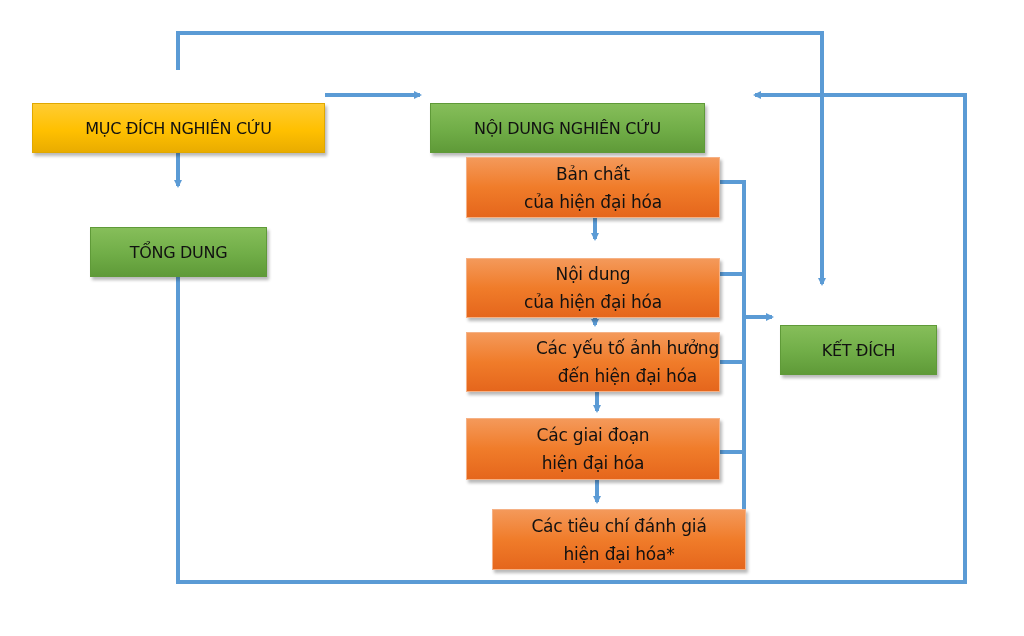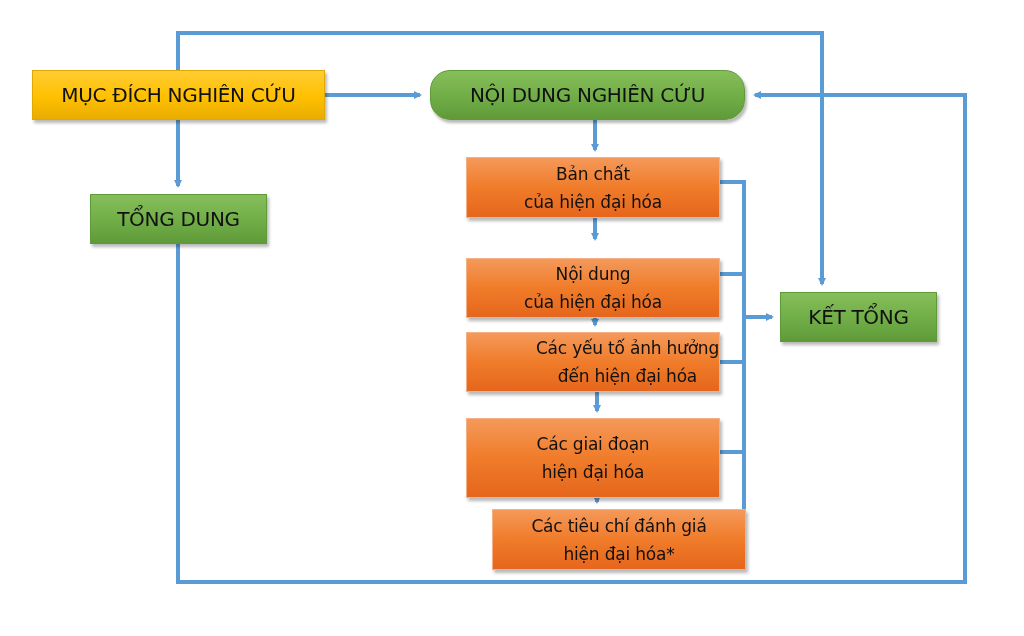--- a/index.html
+++ b/index.html
@@ -6,21 +6,21 @@
   body { width: 1024px; height: 636px; position: relative; overflow: hidden;
          font-family: "DejaVu Sans", "Liberation Sans", sans-serif; }
   #wires { position: absolute; left: 0; top: 0; width: 1024px; height: 636px; }
   .box { position: absolute; display: flex; align-items: center; justify-content: center;
          text-align: center; color: #111; box-shadow: 2px 3px 3px rgba(0,0,0,0.28);
          box-sizing: border-box; }
   .box .txt { display: block; white-space: pre-line; }
   .yellow { background: linear-gradient(#ffcc33, #ffc000 55%, #e9ac00); border: 1px solid #e0a800; }
   .green  { background: linear-gradient(#86be5a, #70ad47 55%, #5f9a38); border: 1px solid #5f9a38; }
   .orange { background: linear-gradient(#f4995a, #f07c2a 50%, #e5661c); border: 1px solid #f5b185; }
-  .head { font-size: 20px; letter-spacing: -0.3px; }
+  .head { font-size: 16px; letter-spacing: -0.3px; margin-top: 33px; }
   .sub  { font-size: 17px; line-height: 28px; letter-spacing: -0.2px; }
 </style>
 </head>
 <body>
 
 <svg id="wires" xmlns="http://www.w3.org/2000/svg">
   <defs>
     <marker id="ah" markerWidth="8" markerHeight="8" refX="6" refY="4" orient="auto" markerUnits="userSpaceOnUse">
       <path d="M0,0 L8,4 L0,8 Z" fill="#5b9bd5"></path>
     </marker>
@@ -47,48 +47,48 @@
     <path d="M720,362 L744,362"></path>
     <path d="M720,452 L744,452"></path>
     <path d="M744,317 L772,317" marker-end="url(#ah)"></path>
   </g>
 </svg>
 
 <div class="box yellow head" style="left:32px; top:70px; width:293px; height:50px;">
   <span class="txt">MỤC ĐÍCH NGHIÊN CỨU</span>
 </div>
 
-<div class="box green head" style="left:430px; top:70px; width:315px; height:50px;border-radius:20px;">
+<div class="box green head" style="left:430px; top:70px; width:275px; height:50px;">
   <span class="txt">NỘI DUNG NGHIÊN CỨU</span>
 </div>
 
 <div class="box green head" style="left:90px; top:194px; width:177px; height:50px;">
   <span class="txt">TỔNG DUNG</span>
 </div>
 
 <div class="box green head" style="left:780px; top:292px; width:157px; height:50px;">
-  <span class="txt">KẾT TỔNG</span>
+  <span class="txt">KẾT ĐÍCH</span>
 </div>
 
 <div class="box orange sub" style="left:466px; top:157px; width:254px; height:61px;">
   <span class="txt">Bản chất
 của hiện đại hóa</span>
 </div>
 
 <div class="box orange sub" style="left:466px; top:246px; width:254px; height:60px;margin-top:12px;">
   <span class="txt">Nội dung
 của hiện đại hóa</span>
 </div>
 
 <div class="box orange sub" style="left:466px; top:332px; width:254px; height:60px;justify-content:flex-end;">
   <span class="txt">Các yếu tố ảnh hưởng
 đến hiện đại hóa</span>
 </div>
 
-<div class="box orange sub" style="left:466px; top:418px; width:254px; height:80px;">
+<div class="box orange sub" style="left:466px; top:418px; width:254px; height:62px;">
   <span class="txt">Các giai đoạn
 hiện đại hóa</span>
 </div>
 
 <div class="box orange sub" style="left:492px; top:509px; width:254px; height:61px;">
   <span class="txt">Các tiêu chí đánh giá
 hiện đại hóa*</span>
 </div>
 
 </body></html>

